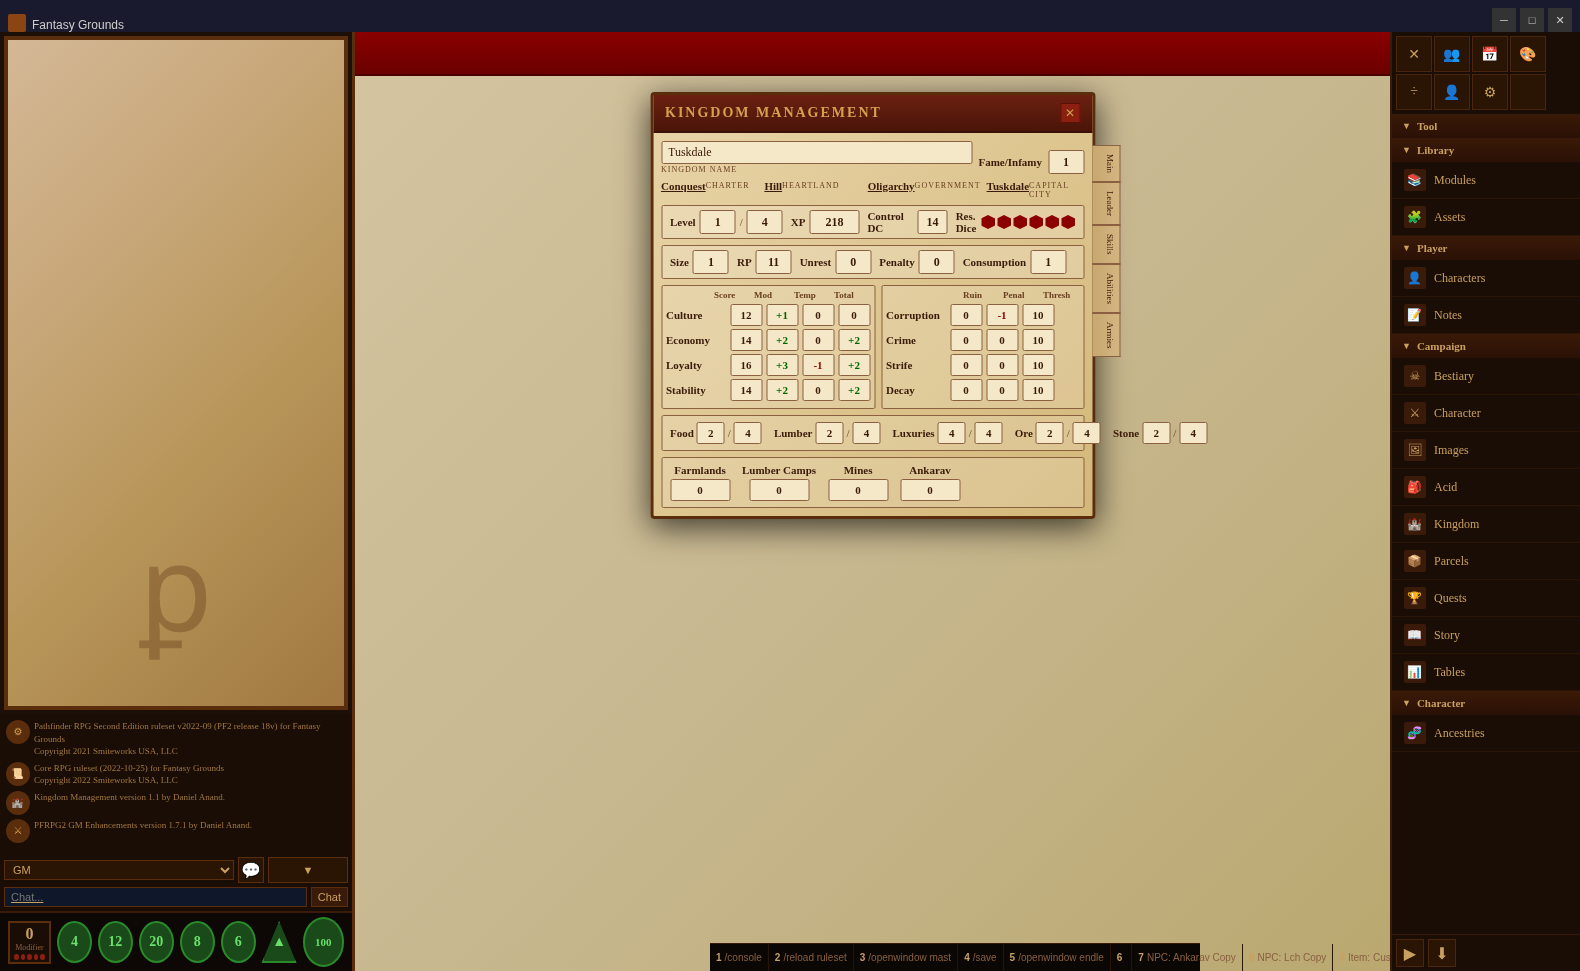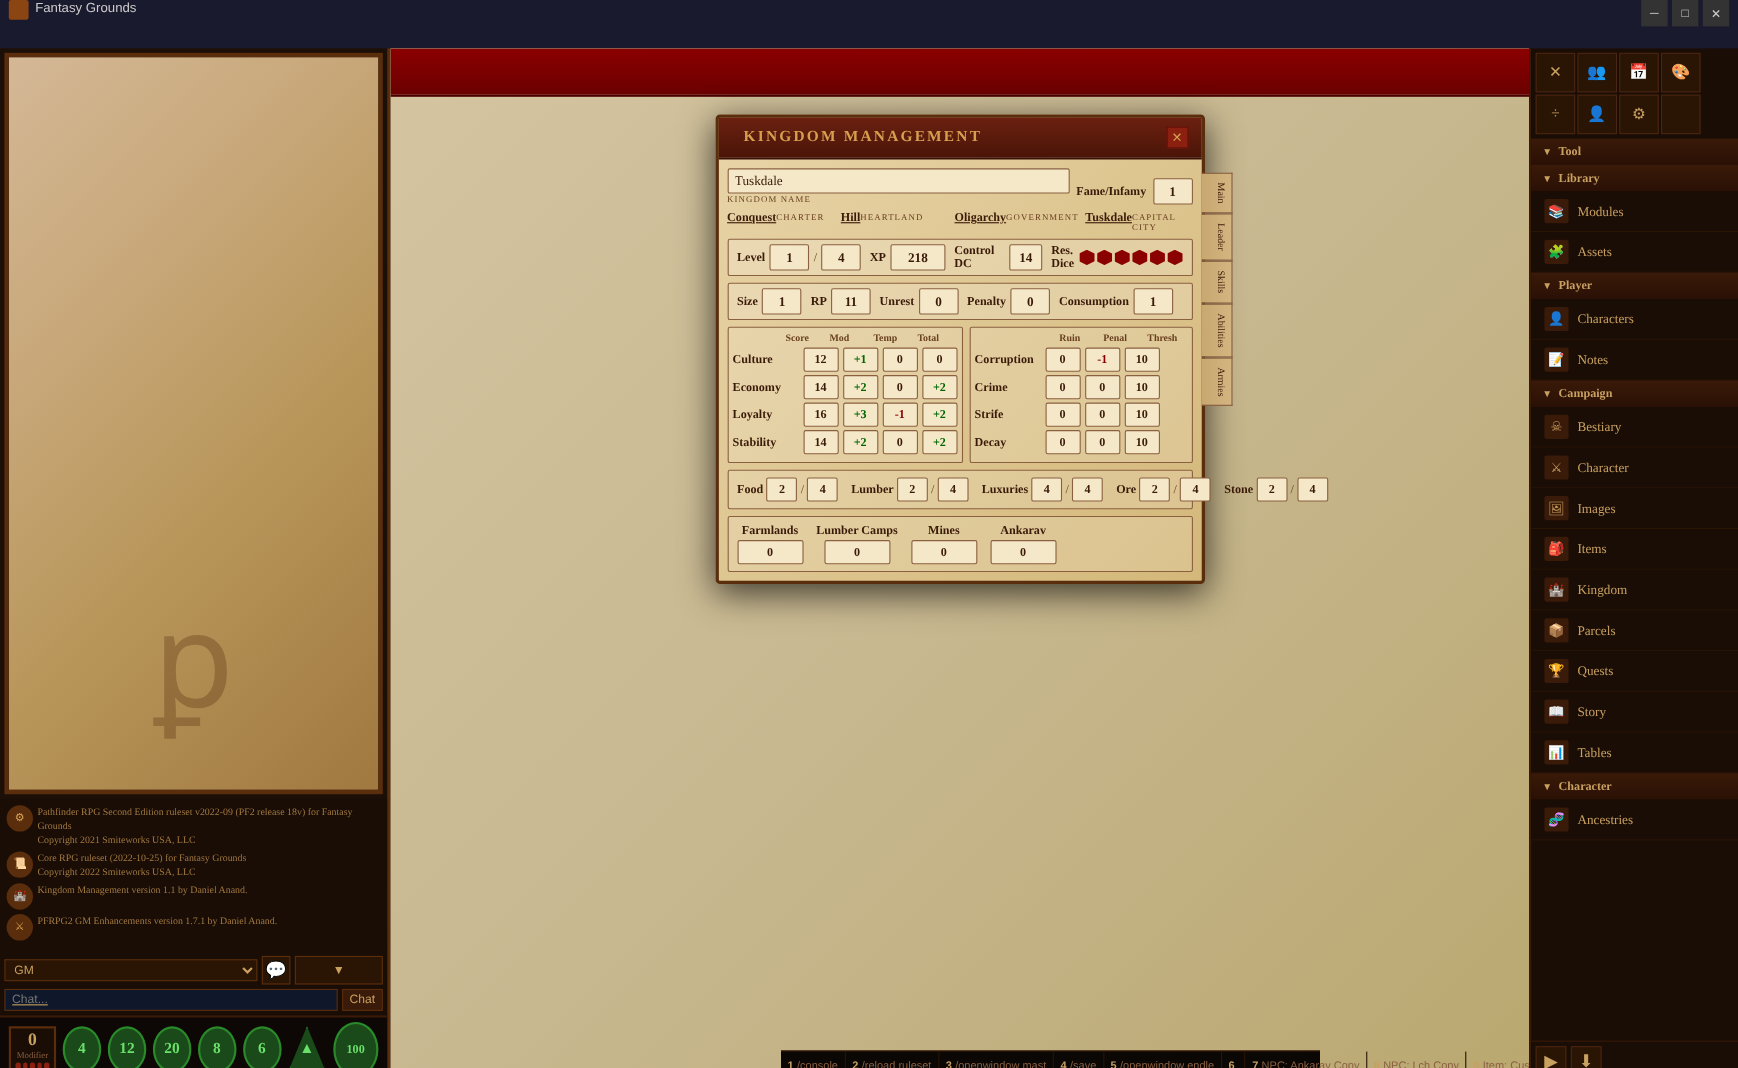--- a/index.html
+++ b/index.html
@@ -8,23 +8,23 @@
       height: 971px;
       background: #2a1a0e;
       font-family: 'Georgia', serif;
       overflow: hidden;
       position: relative;
     }
 
     
     #titlebar {
       background: #1a1a2e;
-      height: 44px;
-      display: flex;
-      align-items: flex-start;
+      height: 32px;
+      display: flex;
+      align-items: flex-end;
       padding: 0 8px;
       color: #ccc;
       font-size: 12px;
       font-family: Arial, sans-serif;
       position: relative;
     }
     #titlebar .app-icon {
       width: 18px;
       height: 18px;
       background: #8b4513;
@@ -264,21 +264,20 @@
       justify-content: space-between;
       border-bottom: 2px solid #3a1008;
     }
     #km-title {
       color: #d4a050;
       font-size: 14px;
       font-weight: bold;
       letter-spacing: 2px;
       text-transform: uppercase;
       font-family: serif;
-      margin-left: 11px;
     }
     #km-close {
       width: 20px;
       height: 20px;
       background: #8b2010;
       border: 1px solid #5a1008;
       color: #d4a050;
       cursor: pointer;
       display: flex;
       align-items: center;
@@ -984,21 +983,21 @@
     <div class="sidebar-item">
       <div class="item-icon">⚔</div>
       <span>Character</span>
     </div>
     <div class="sidebar-item">
       <div class="item-icon">🖼</div>
       <span>Images</span>
     </div>
     <div class="sidebar-item">
       <div class="item-icon">🎒</div>
-      <span>Items</span>
+      <span>Acid</span>
     </div>
     <div class="sidebar-item">
       <div class="item-icon">🏰</div>
       <span>Kingdom</span>
     </div>
     <div class="sidebar-item">
       <div class="item-icon">📦</div>
       <span>Parcels</span>
     </div>
     <div class="sidebar-item">

